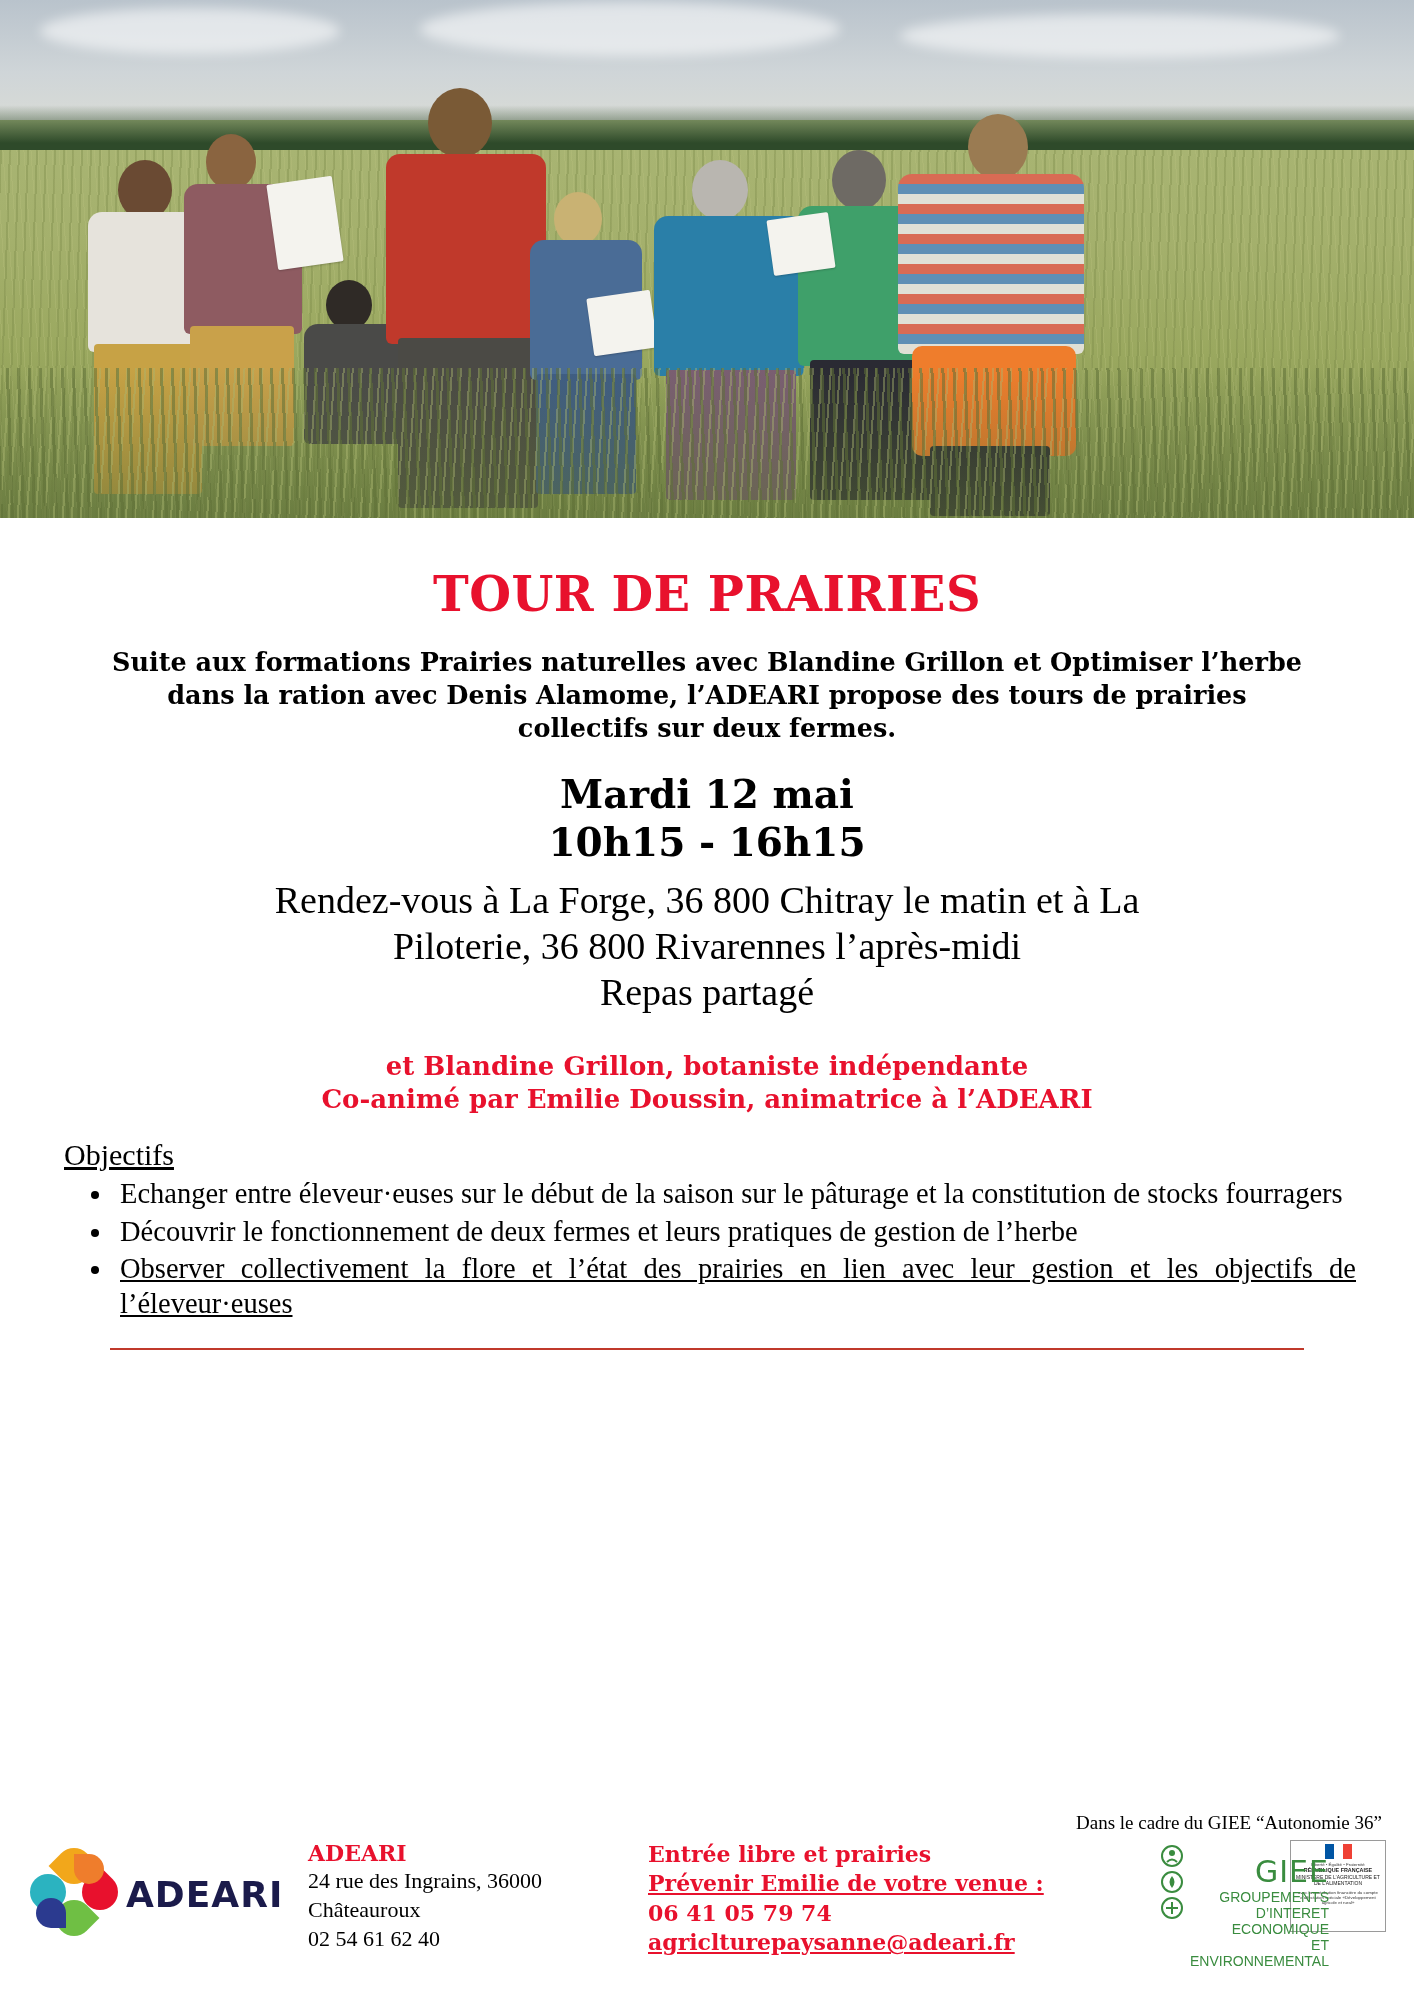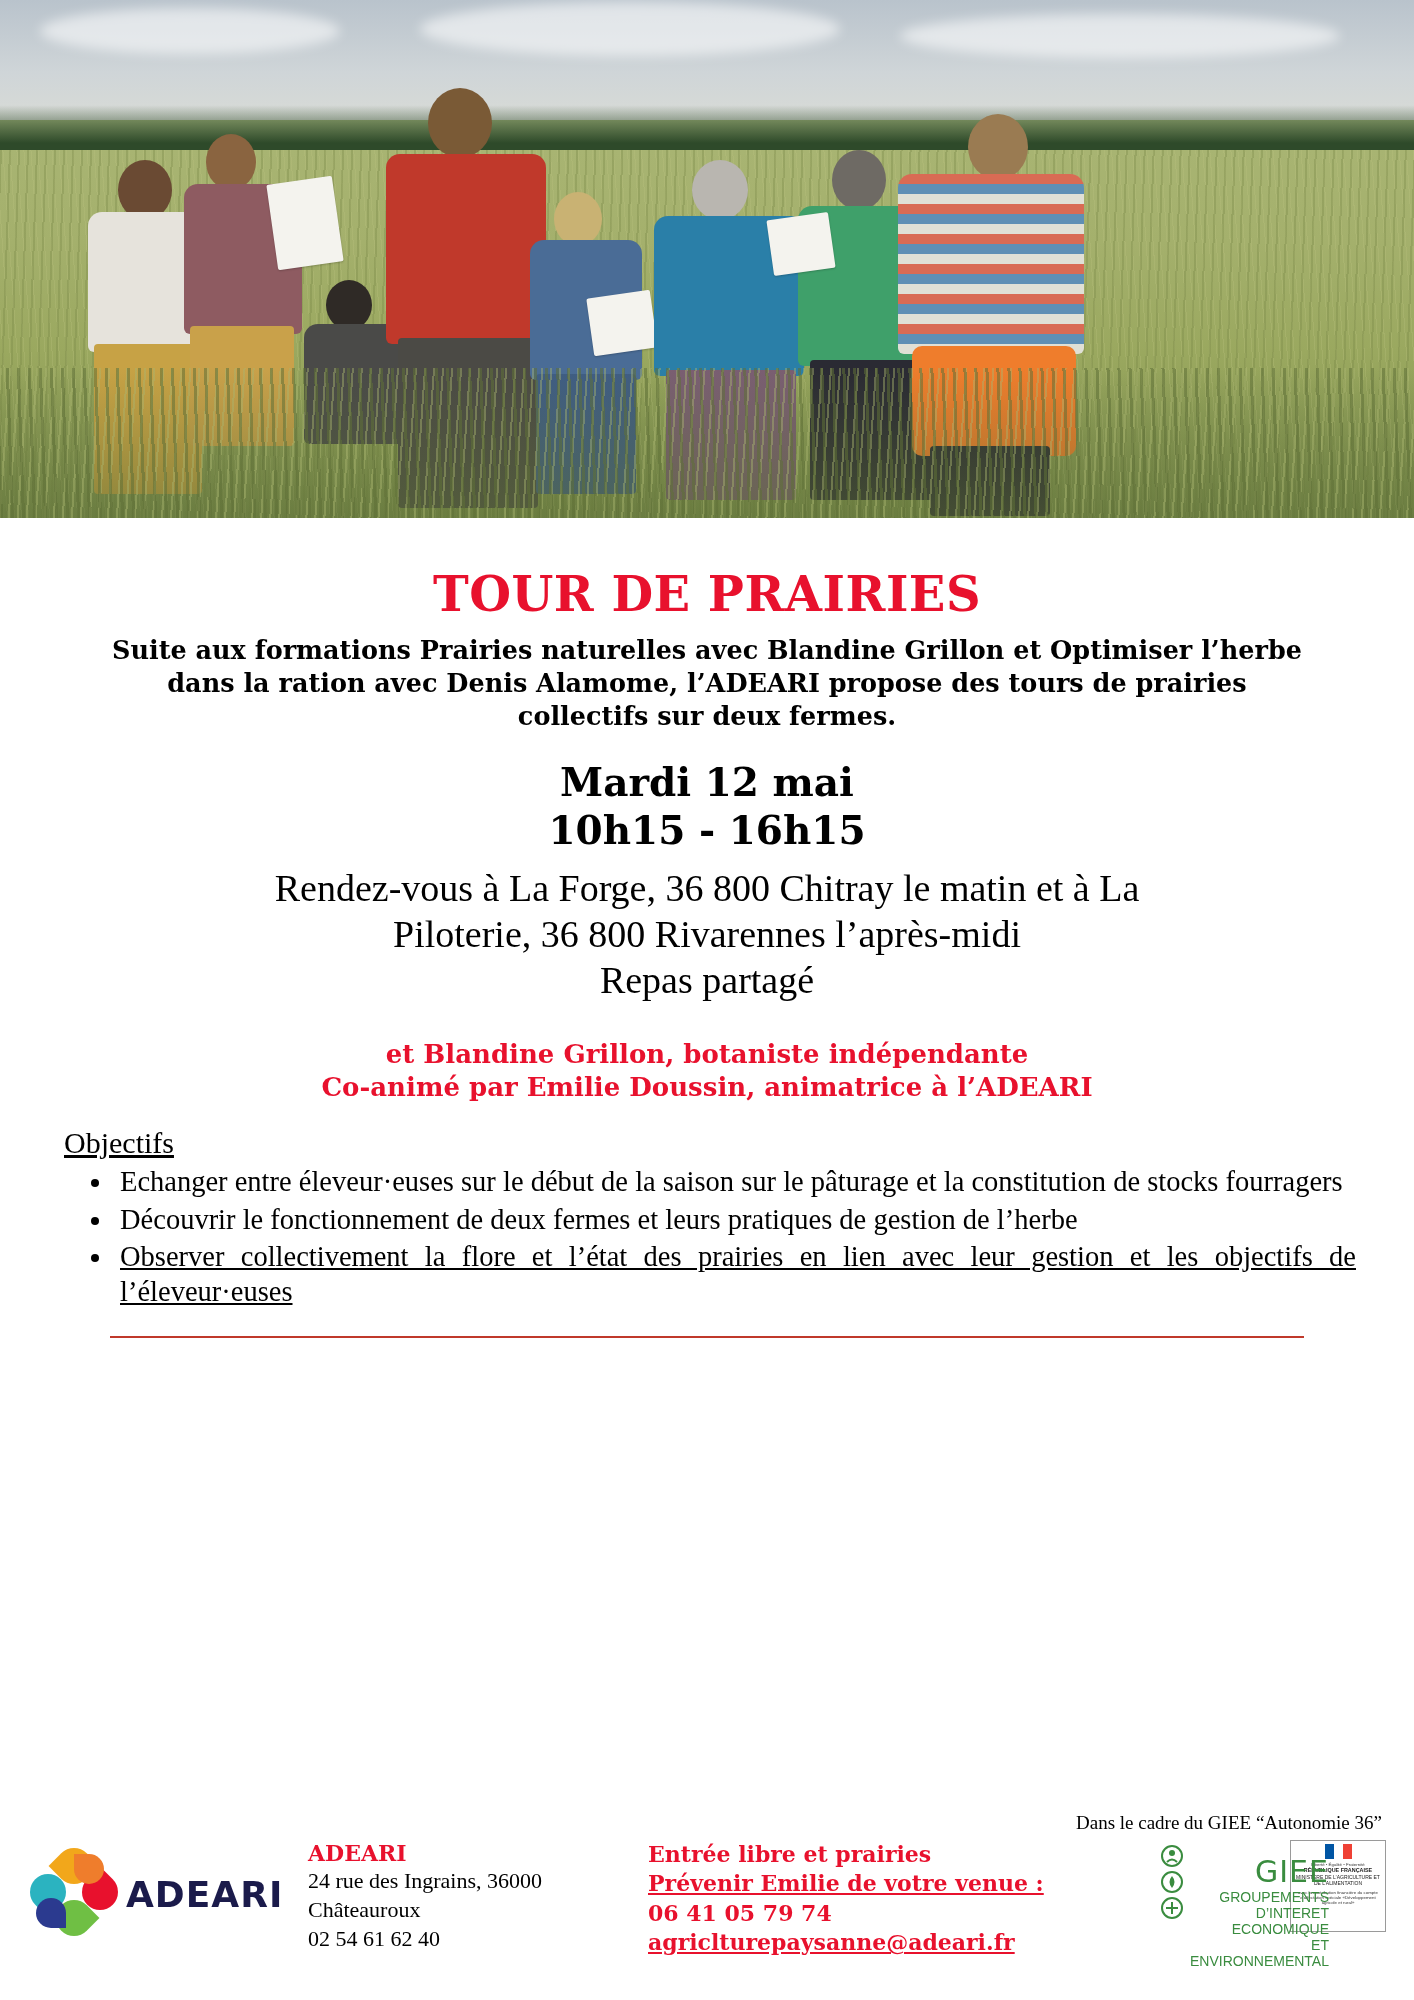--- a/index.html
+++ b/index.html
@@ -84,21 +84,21 @@
     letter-spacing: 0.5px;
     margin-top: 48px;
   }
 
   .intro {
     text-align: center;
     font-family: "DejaVu Serif", serif;
     font-weight: bold;
     font-size: 25.5px;
     line-height: 1.30;
-    margin-top: 12px;
+    margin-top: 24px;
     padding: 0 78px;
   }
 
   .date {
     text-align: center;
     font-family: "DejaVu Serif", serif;
     font-weight: bold;
     font-size: 39px;
     line-height: 1.22;
     margin-top: 26px;

